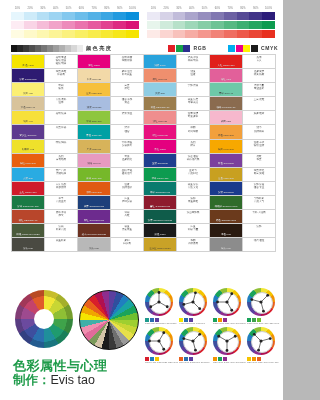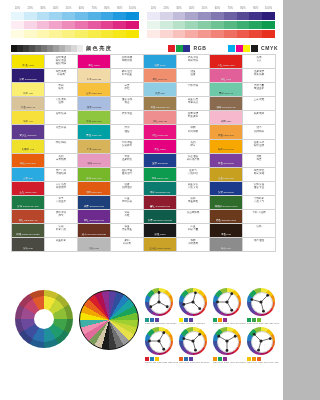--- a/index.html
+++ b/index.html
@@ -770,16 +770,18 @@
               <i style="background: rgb(245, 196, 0);"></i>
               <i style="background: rgb(242, 148, 0);"></i>
               <i style="background: rgb(232, 96, 28);"></i>
             </div>
             <div class="chiplbl">M20Y100  M50Y100  M70Y100</div>
           </div>
         </div>
       </div>
 
   <div class="footer">
+    <div class="f1">色彩属性与心理</div>
+    <div class="f2"><span>制作：</span><em>Evis tao</em></div>
   </div>
 
 </div>
 </div>
 
 </body></html>

